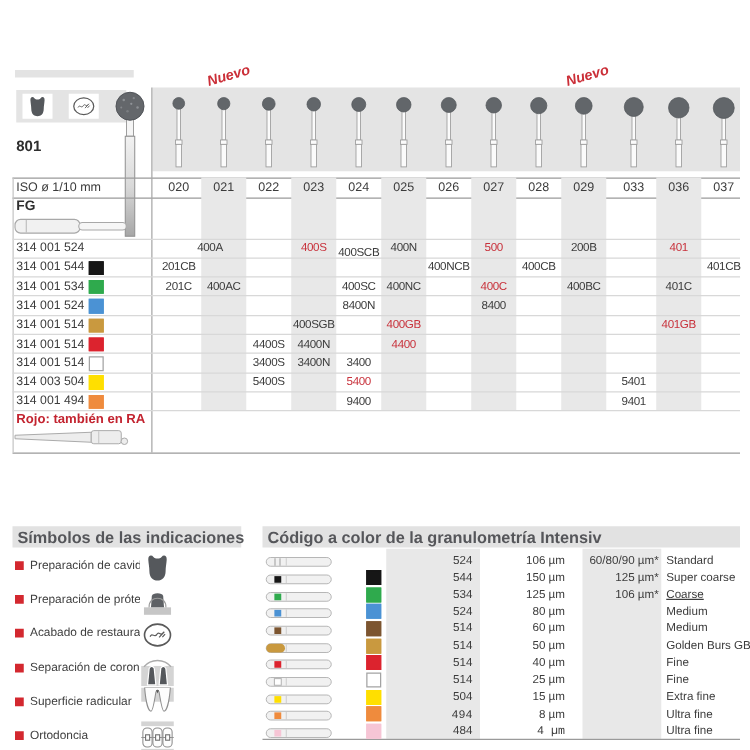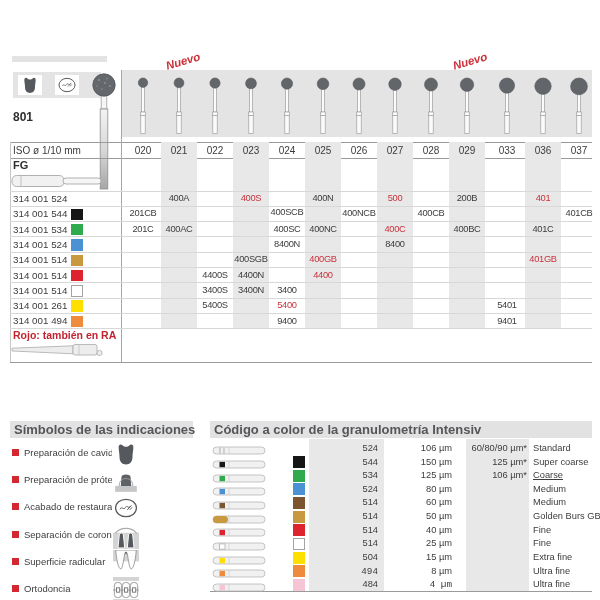--- a/index.html
+++ b/index.html
@@ -209,30 +209,30 @@
     <div class="hline" style="left:10px;top:205.8px;width:582px;"></div>
     <div class="hline" style="left:10px;top:221.1px;width:582px;"></div>
     <div class="hline" style="left:10px;top:236.4px;width:582px;"></div>
     <div class="hline" style="left:10px;top:251.7px;width:582px;"></div>
     <div class="hline" style="left:10px;top:267.0px;width:582px;"></div>
     <div class="hline" style="left:10px;top:282.3px;width:582px;"></div>
     <div class="hline" style="left:10px;top:297.6px;width:582px;"></div>
     <div class="hline" style="left:10px;top:312.9px;width:582px;"></div>
     <div class="hline" style="left:10px;top:328.2px;width:582px;"></div>
     <div class="code-txt" style="top:193.0px">314 001 524</div>
-    <div class="cell-val" style="left:161px;top:193.1px">400A</div>
+    <div class="cell-val" style="left:150px;top:193.1px">400A</div>
     <div class="cell-val redval" style="left:233px;top:193.1px">400S</div>
     <div class="cell-val" style="left:305px;top:193.1px">400N</div>
     <div class="cell-val redval" style="left:377px;top:193.1px">500</div>
     <div class="cell-val" style="left:449px;top:193.1px">200B</div>
     <div class="cell-val redval" style="left:525px;top:193.1px">401</div>
     <div class="code-txt" style="top:208.3px">314 001 544</div>
     <div class="sw" style="left:71px;top:208.6px;background:#161616;border:1px solid #161616;"></div>
     <div class="cell-val" style="left:125px;top:208.4px">201CB</div>
-    <div class="cell-val" style="left:269px;top:207px">400SCB</div>
+    <div class="cell-val" style="left:269px;top:197px">400SCB</div>
     <div class="cell-val" style="left:341px;top:208.4px">400NCB</div>
     <div class="cell-val" style="left:413px;top:208.4px">400CB</div>
     <div class="cell-val" style="left:561px;top:208.4px">401CB</div>
     <div class="code-txt" style="top:223.6px">314 001 534</div>
     <div class="sw" style="left:71px;top:223.9px;background:#2faa4d;border:1px solid #2faa4d;"></div>
     <div class="cell-val" style="left:125px;top:223.7px">201C</div>
     <div class="cell-val" style="left:161px;top:223.7px">400AC</div>
     <div class="cell-val" style="left:269px;top:223.7px">400SC</div>
     <div class="cell-val" style="left:305px;top:223.7px">400NC</div>
     <div class="cell-val redval" style="left:377px;top:223.7px">400C</div>
@@ -250,21 +250,21 @@
     <div class="code-txt" style="top:269.5px">314 001 514</div>
     <div class="sw" style="left:71px;top:269.8px;background:#dc232e;border:1px solid #dc232e;"></div>
     <div class="cell-val" style="left:197px;top:269.6px">4400S</div>
     <div class="cell-val" style="left:233px;top:269.6px">4400N</div>
     <div class="cell-val redval" style="left:305px;top:269.6px">4400</div>
     <div class="code-txt" style="top:284.8px">314 001 514</div>
     <div class="sw" style="left:71px;top:285.1px;background:#ffffff;border:1px solid #a3a3a3;"></div>
     <div class="cell-val" style="left:197px;top:284.9px">3400S</div>
     <div class="cell-val" style="left:233px;top:284.9px">3400N</div>
     <div class="cell-val" style="left:269px;top:284.9px">3400</div>
-    <div class="code-txt" style="top:300.1px">314 001 261</div>
+    <div class="code-txt" style="top:300.1px">314 003 504</div>
     <div class="sw" style="left:71px;top:300.4px;background:#ffdf00;border:1px solid #ffdf00;"></div>
     <div class="cell-val" style="left:197px;top:300.2px">5400S</div>
     <div class="cell-val redval" style="left:269px;top:300.2px">5400</div>
     <div class="cell-val" style="left:489px;top:300.2px">5401</div>
     <div class="code-txt" style="top:315.4px">314 001 494</div>
     <div class="sw" style="left:71px;top:315.7px;background:#ef8b3d;border:1px solid #ef8b3d;"></div>
     <div class="cell-val" style="left:269px;top:315.5px">9400</div>
     <div class="cell-val" style="left:489px;top:315.5px">9401</div>
     <div class="sym-bullet" style="top:449.0px"></div>
     <div class="sym-label" style="top:447.0px">Preparación de cavidades</div>

